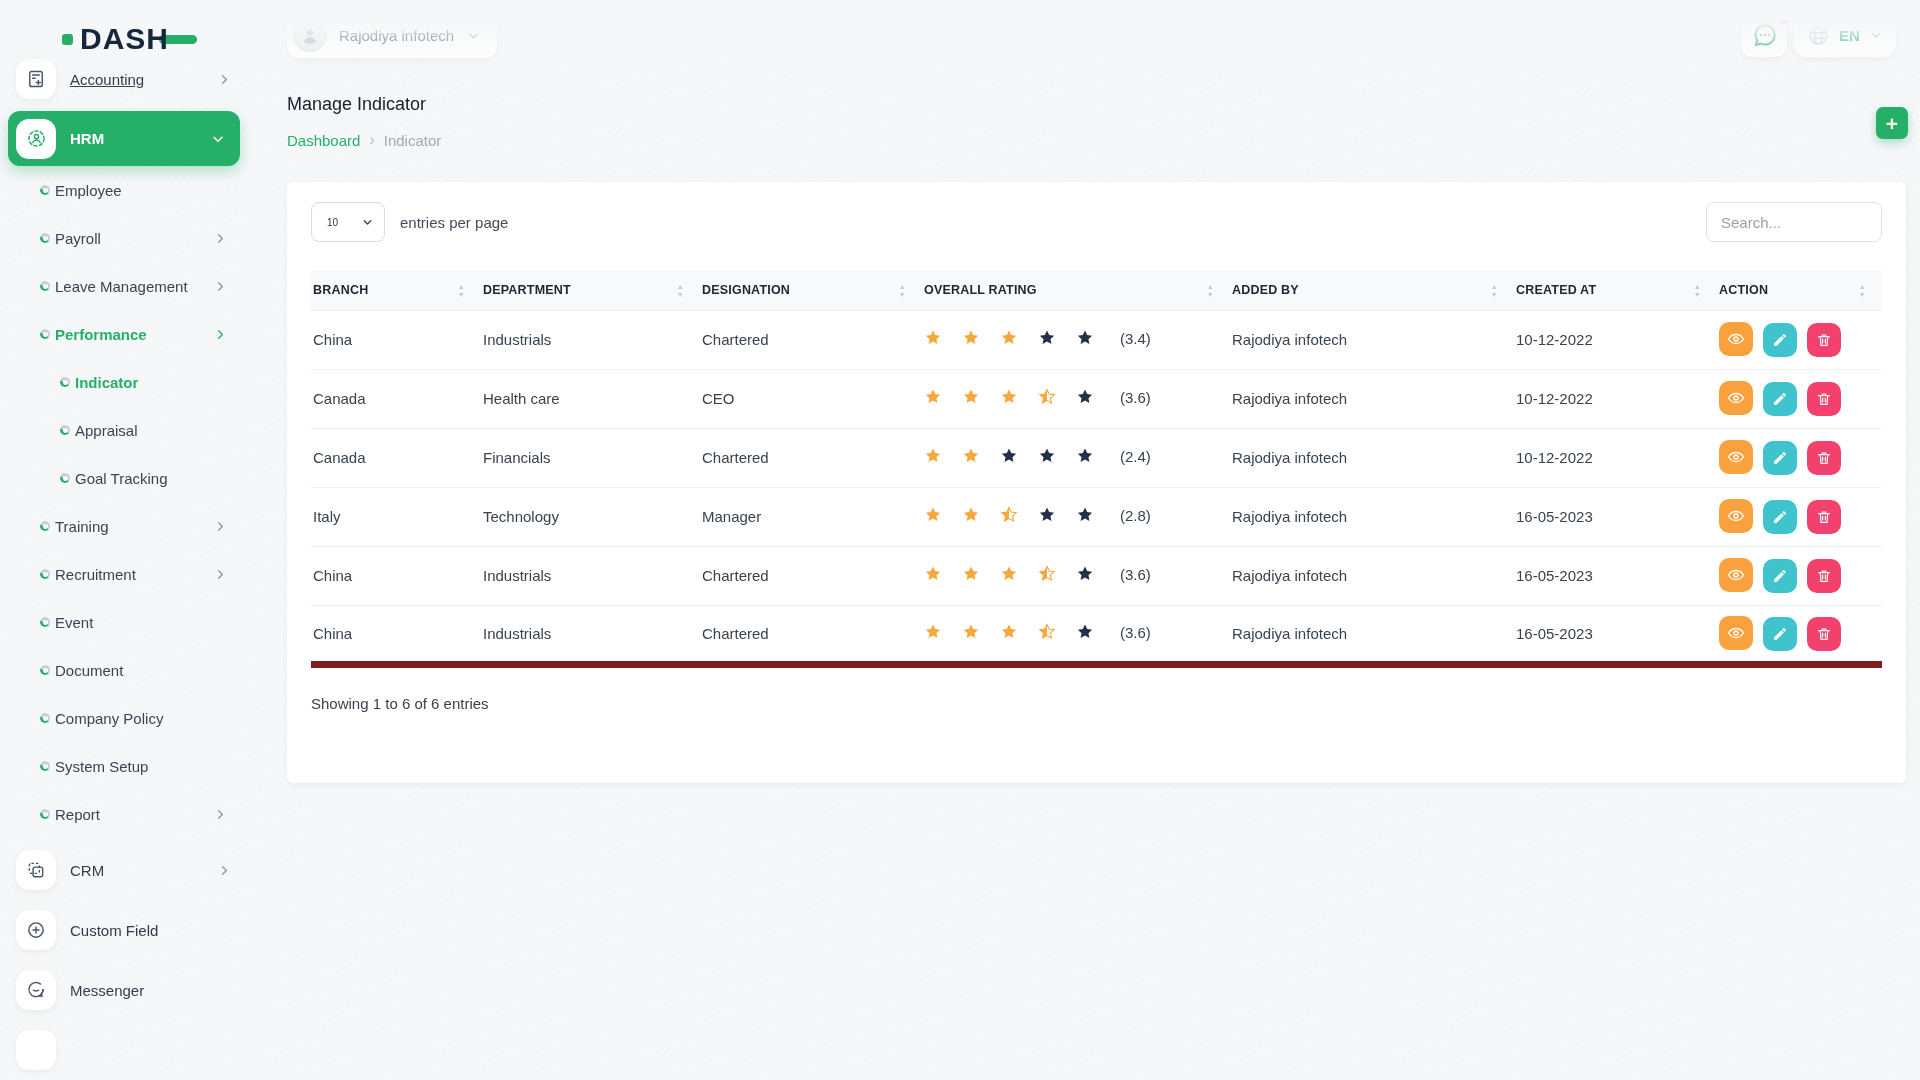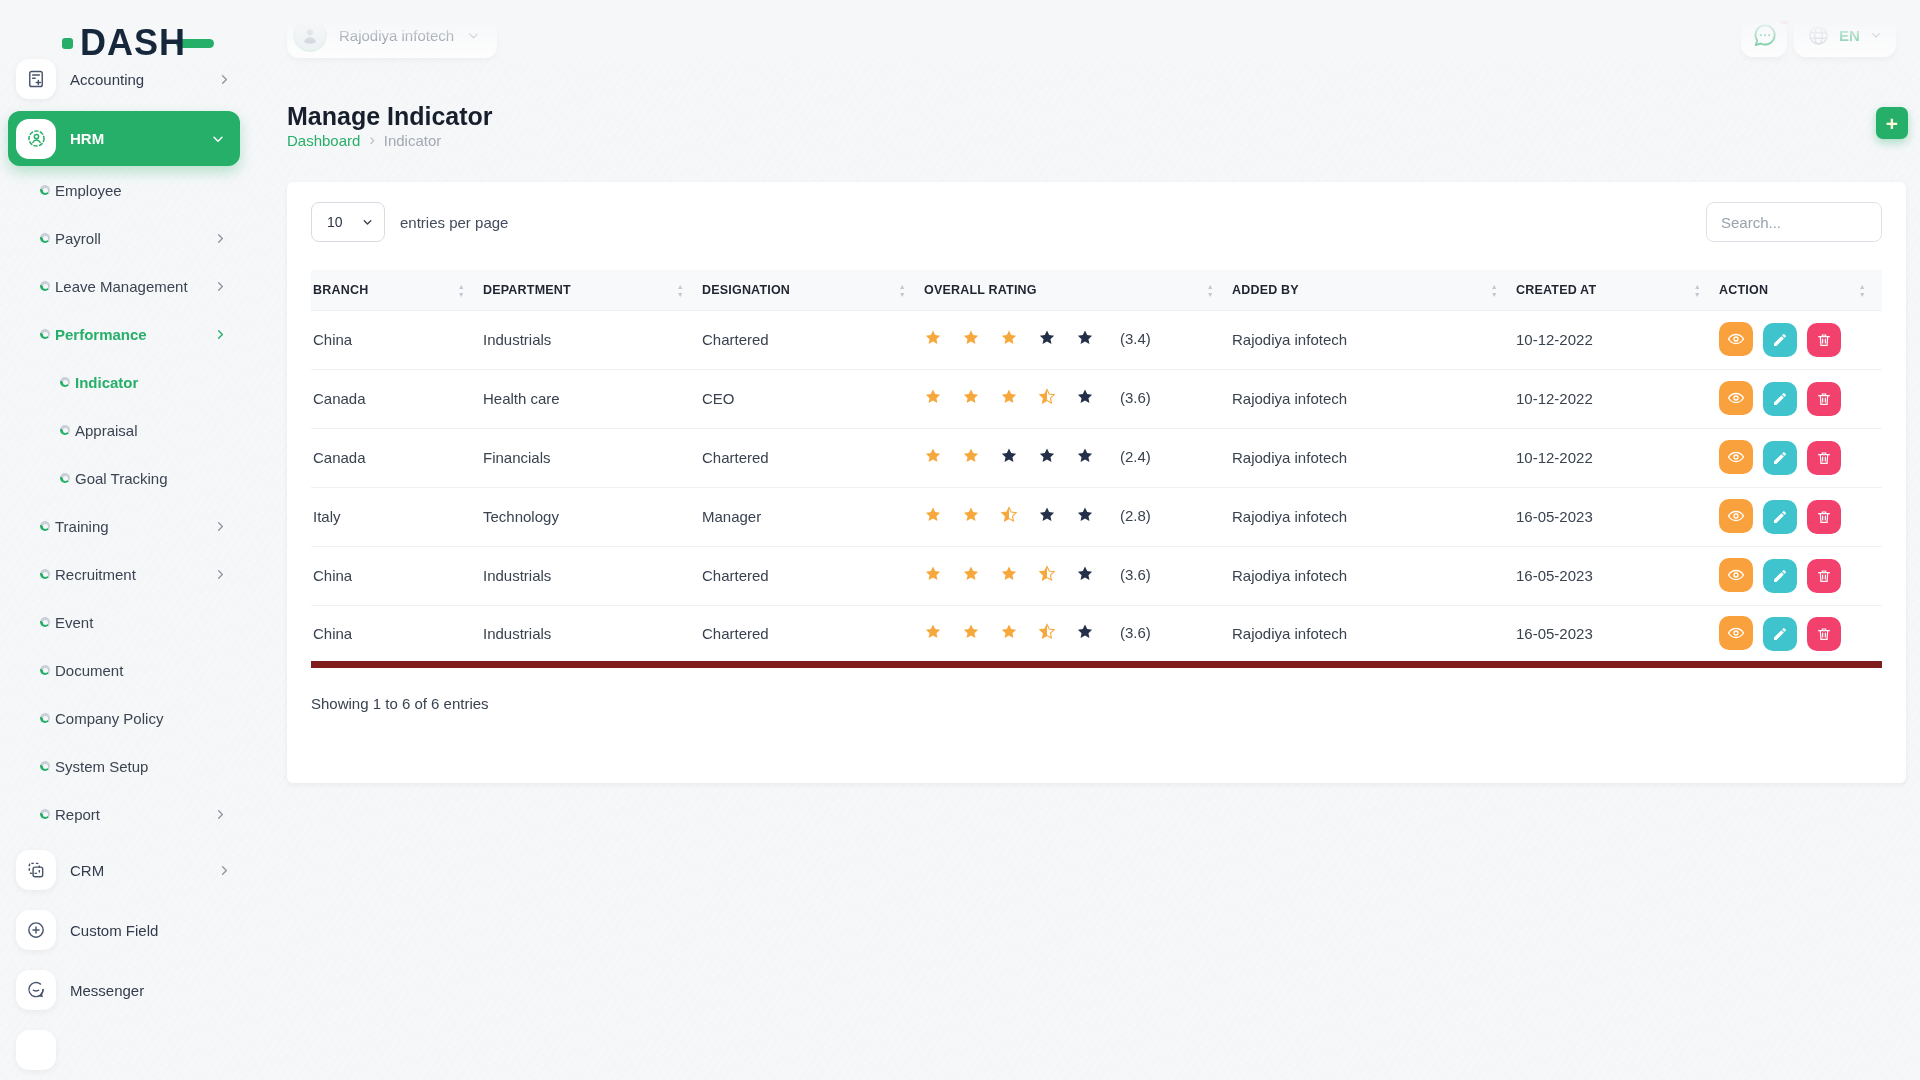--- a/index.html
+++ b/index.html
@@ -10,21 +10,21 @@
   }
   *{box-sizing:border-box; margin:0; padding:0;}
   html,body{width:1920px;height:1080px;overflow:hidden;}
   body{font-family:"Liberation Sans", sans-serif; background:var(--bg); color:#39424f;}
   .screen{position:relative;width:1920px;height:1080px;overflow:hidden;background:var(--bg);
     background-image:repeating-linear-gradient(125deg, rgba(110,120,135,.022) 0 1px, transparent 1px 7px);}
 
   
   .logo{position:absolute;left:62px;top:22px;display:flex;align-items:center;z-index:7;}
   .logo-mark{width:11px;height:11px;border-radius:3px;background:var(--accent);margin-right:7px;}
-  .logo-text{font-size:36px;font-weight:900;letter-spacing:1px;color:#16273c;position:relative;z-index:1;}
+  .logo-text{font-size:30px;font-weight:900;letter-spacing:1px;color:#16273c;position:relative;z-index:1;}
   .logo-dash{width:38px;height:9px;border-radius:5px;background:var(--accent);margin-left:-10px;}
 
   
   .pill{background:#fff;border-radius:12px;box-shadow:0 2px 6px rgba(15,34,58,.05);}
   .company-pill{position:absolute;left:287px;top:12px;height:46px;display:flex;align-items:center;
     padding:5px 16px 5px 6px;cursor:pointer;}
   .avatar{width:34px;height:34px;border-radius:50%;background:#e9eef1;border:2px solid #d9efe3;
     display:flex;align-items:center;justify-content:center;overflow:hidden;}
   .company-name{font-size:15px;color:#3a475c;margin:0 12px 0 12px;}
   .chev-gray{color:#9aa2ad;display:flex;}
@@ -37,56 +37,56 @@
     justify-content:center;gap:9px;cursor:pointer;}
   .lang-code{font-size:15px;font-weight:600;color:var(--accent);}
 
   
   .sidebar{position:absolute;left:0;top:0;width:248px;height:1080px;z-index:4;}
   .side-list{padding-top:55px;}
   .side-main{height:56px;display:flex;align-items:center;padding:0 16px 0 16px;cursor:pointer;color:#39424f;}
   .side-main .icon-box{width:40px;height:40px;border-radius:13px;background:#fff;display:flex;align-items:center;
     justify-content:center;box-shadow:0 2px 6px rgba(20,30,50,.06);color:#47536b;flex:0 0 auto;}
   .side-main .side-label{font-size:15px;font-weight:500;color:#323c4d;margin-left:14px;}
-  .side-main.first{height:48px;}
+  .side-main.first{height:48px;text-decoration:underline;}
   .side-main.active{background:var(--accent);border-radius:12px;margin:8px 8px 0 8px;height:55px;padding:0 14px 0 8px;
     box-shadow:0 6px 14px rgba(38,175,104,.3);}
   .side-main.active .icon-box{color:var(--accent);box-shadow:none;}
   .side-main.active .side-label{color:#fff;font-weight:700;}
   .side-main.active .chev{color:#fff;}
   .side-main.crmish{margin-top:4px;}
   .side-sub{height:48px;display:flex;align-items:center;padding:0 20px 0 40px;cursor:pointer;}
   .side-sub.subsub{padding-left:60px;}
   .bullet{width:10px;height:10px;border-radius:50%;position:relative;flex:0 0 auto;
     background:conic-gradient(from 130deg, var(--accent) 0 150deg, #c9d0d8 150deg 360deg);}
   .bullet::after{content:"";position:absolute;inset:2.5px;border-radius:50%;background:var(--bg);}
   .side-sub .side-label{font-size:15px;color:#3b4452;margin-left:5px;}
   .side-sub.green .side-label{color:var(--accent);font-weight:700;}
   .chev{margin-left:auto;color:#8f97a3;display:flex;}
   .chev.green{color:var(--accent);}
   .side-fade{position:absolute;left:0;top:0;right:0;height:66px;pointer-events:none;z-index:5;
     background:linear-gradient(var(--bg) 30%, rgba(246,247,249,0));}
 
   
-  .page-title{position:absolute;left:287px;top:94px;font-size:25px;font-weight:700;color:#171f2d;margin-top:8px;}
+  .page-title{position:absolute;left:287px;top:94px;font-size:18px;font-weight:400;color:#171f2d;}
   .breadcrumb{position:absolute;left:287px;top:131px;display:flex;align-items:center;gap:9px;font-size:15px;}
   .bc-root{color:var(--accent);cursor:pointer;text-align:right;}
   .bc-sep{color:#b9bec7;font-size:16px;}
   .bc-current{color:#a3a9b3;}
   .add-btn{position:absolute;left:1876px;top:107px;width:32px;height:32px;border:none;border-radius:7px;
     background:var(--accent);color:#fdf7d8;font-size:21px;font-weight:600;display:flex;align-items:center;
     justify-content:center;cursor:pointer;box-shadow:0 4px 10px rgba(38,175,104,.35);line-height:1;}
 
   
   .card{position:absolute;left:287px;top:182px;width:1619px;height:601px;background:var(--card);
     border-radius:6px;box-shadow:0 2px 5px rgba(25,39,62,.06);}
   .card-controls{display:flex;align-items:center;padding:20px 24px 0 24px;}
   .select-wrap{position:relative;}
   .page-size{appearance:none;-webkit-appearance:none;width:74px;height:40px;border:1px solid #d6dce2;
-    border-radius:8px;background:#fff;font-size:14px;color:#2c3442;padding:0 26px 0 15px;cursor:pointer;
+    border-radius:8px;background:#fff;font-size:10px;color:#2c3442;padding:0 26px 0 15px;cursor:pointer;
     font-family:"Liberation Sans",sans-serif;}
   .select-caret{position:absolute;right:11px;top:50%;transform:translateY(-50%);pointer-events:none;color:#3a4350;display:flex;}
   .entries-label{font-size:15px;color:#434c5b;margin-left:15px;}
   .search-input{margin-left:auto;width:176px;height:40px;border:1px solid #dde2e8;border-radius:8px;
     padding:0 14px;font-size:15px;color:#333;background:#fff;font-family:"Liberation Sans",sans-serif;}
   .search-input::placeholder{color:#98a1ad;}
   table.data{margin:28px 24px 0 24px;width:1571px;border-collapse:collapse;table-layout:fixed;
     border-bottom:7px solid #7f1d1d;}
   thead tr{background:#f8f9fb;height:40px;}
   th{font-size:12.5px;font-weight:700;color:#1f2430;text-align:left;text-transform:uppercase;

